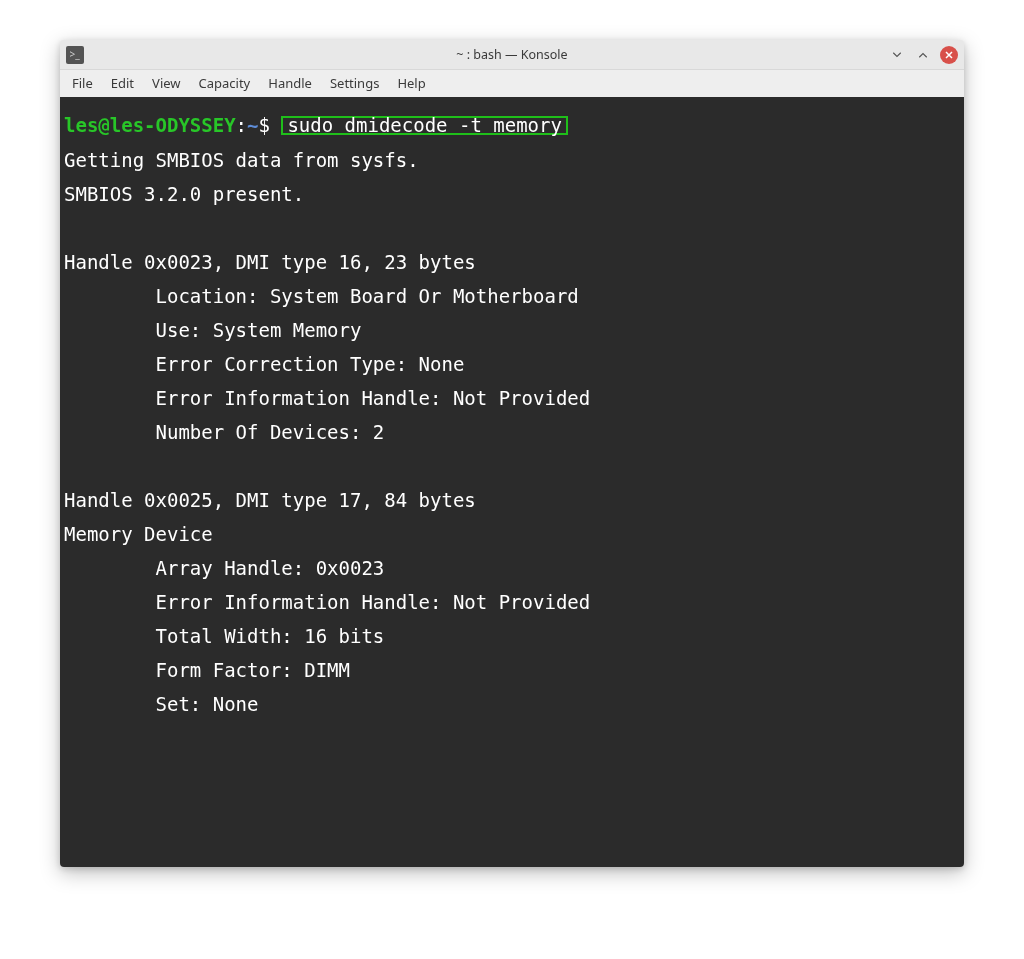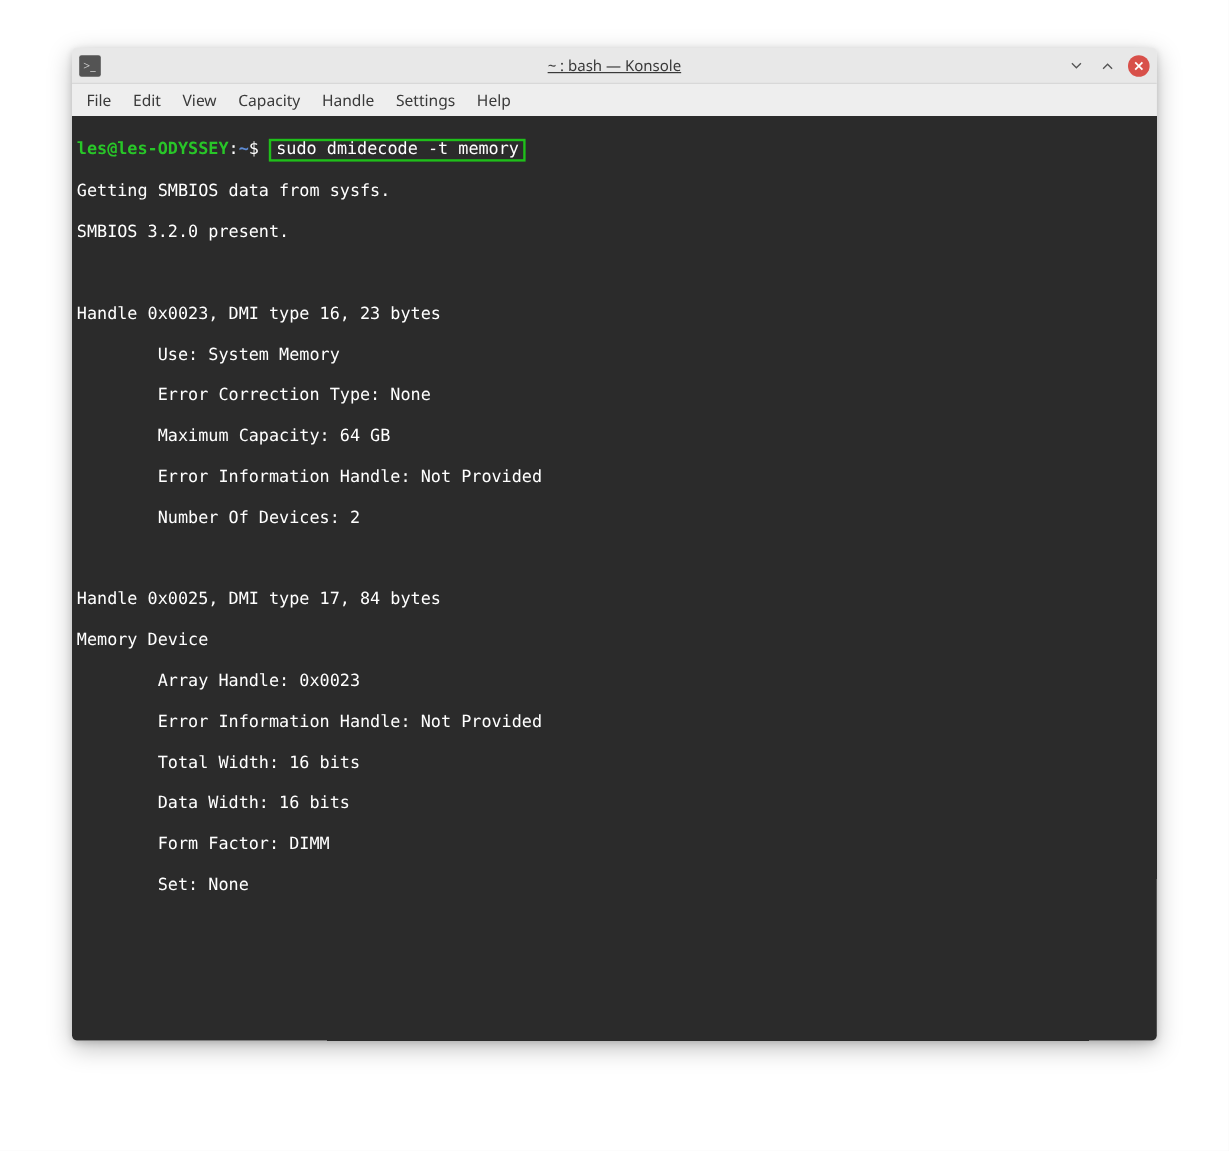--- a/index.html
+++ b/index.html
@@ -28,21 +28,20 @@
     align-items: center;
     padding: 0 6px;
     position: relative;
   }
   .titlebar .title-text {
     position: absolute;
     left: 50%;
     transform: translateX(-50%);
     font-size: 12.5px;
     color: #3a3a3a;
-    text-decoration: underline;
   }
   .titlebar .left-group, .titlebar .right-group {
     display: flex;
     align-items: center;
     gap: 8px;
   }
   .titlebar .right-group { margin-left: auto; }
   .app-icon {
     width: 18px; height: 18px;
     background: #545454;
@@ -71,21 +70,21 @@
     padding: 4px 28px 5px 12px;
     font-size: 13px;
     color: #3a3a3a;
     background: #eeeeee;
   }
   .menubar .menu-item { cursor: pointer; }
   .terminal-body {
     background: #2b2b2b;
     color: #ffffff;
     font-family: "DejaVu Sans Mono", "Liberation Mono", monospace;
-    font-size: 14px;
+    font-size: 19px;
     line-height: 17px;
     padding: 2px 4px 4px 4px;
     height: 770px;
     overflow-y: auto;
     white-space: pre;
     position: relative;
   }
   .terminal-body::-webkit-scrollbar { width: 8px; }
   .terminal-body::-webkit-scrollbar-track { background: #2b2b2b; }
   .terminal-body::-webkit-scrollbar-thumb { background: #707070; border-radius: 4px; }
@@ -143,32 +142,31 @@
     <span class="menu-item">Settings</span>
     <span class="menu-item">Help</span>
   </div>
 
   <div class="terminal-body">
 <div class="term-line"><span class="prompt-user">les@les-ODYSSEY</span><span class="prompt-sep">:</span><span class="prompt-path">~</span><span class="prompt-sep">$ </span><span class="cmd-highlight"><span>sudo dmidecode -t memory</span></span></div>
 <div class="term-line">Getting SMBIOS data from sysfs.</div>
 <div class="term-line">SMBIOS 3.2.0 present.</div>
 <div class="term-line"></div>
 <div class="term-line">Handle 0x0023, DMI type 16, 23 bytes</div>
+<div class="term-line">        Location: System Board Or Motherboard</div>
 <div class="term-line">        Use: System Memory</div>
 <div class="term-line">        Error Correction Type: None</div>
-<div class="term-line">        Maximum Capacity: 64 GB</div>
 <div class="term-line">        Error Information Handle: Not Provided</div>
 <div class="term-line">        Number Of Devices: 2</div>
 <div class="term-line"></div>
 <div class="term-line">Handle 0x0025, DMI type 17, 84 bytes</div>
 <div class="term-line">Memory Device</div>
 <div class="term-line">        Array Handle: 0x0023</div>
 <div class="term-line">        Error Information Handle: Not Provided</div>
 <div class="term-line">        Total Width: 16 bits</div>
-<div class="term-line">        Data Width: 16 bits</div>
 <div class="term-line">        Form Factor: DIMM</div>
 <div class="term-line">        Set: None</div>
 
 
 
 
 
 
 
 

